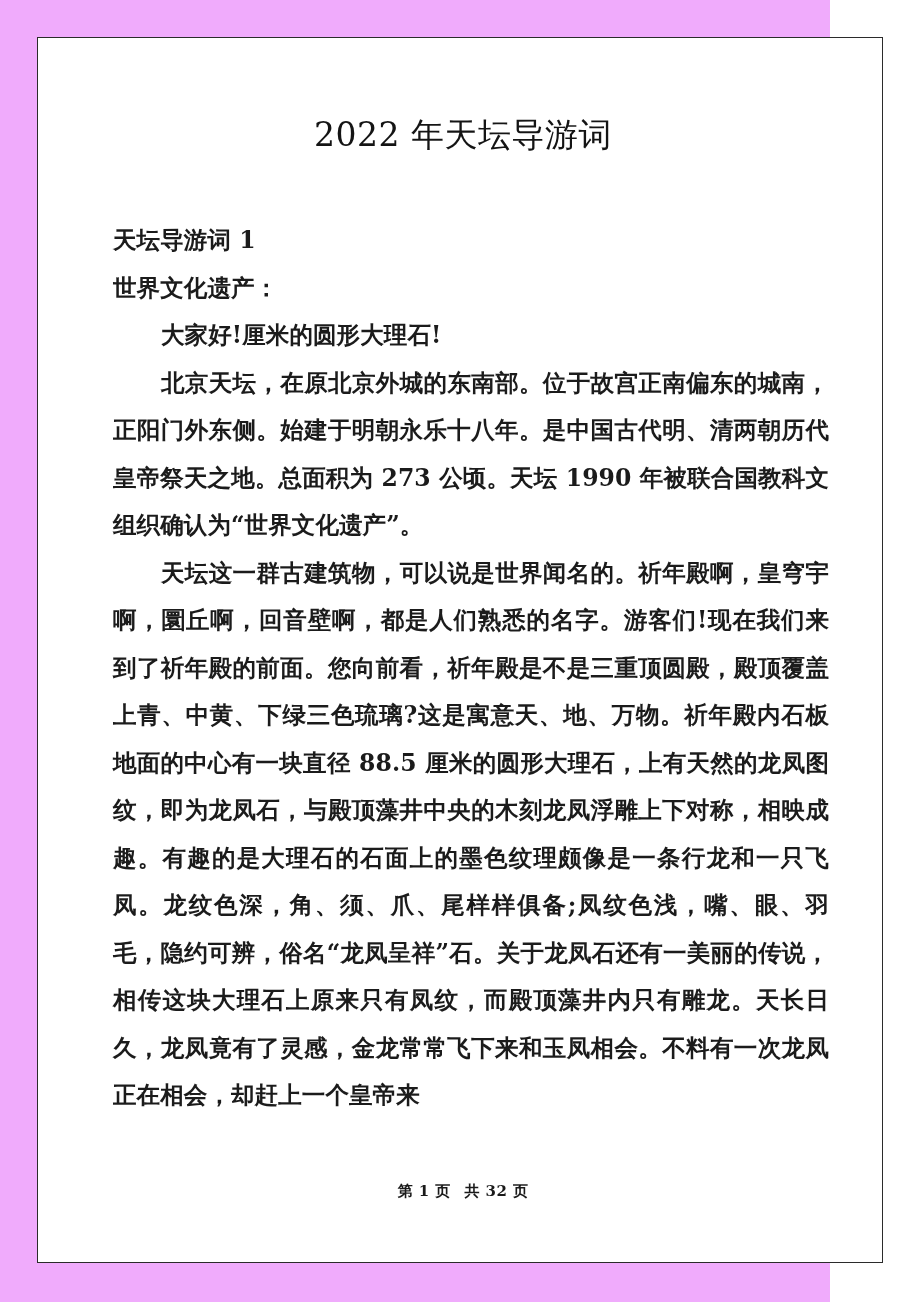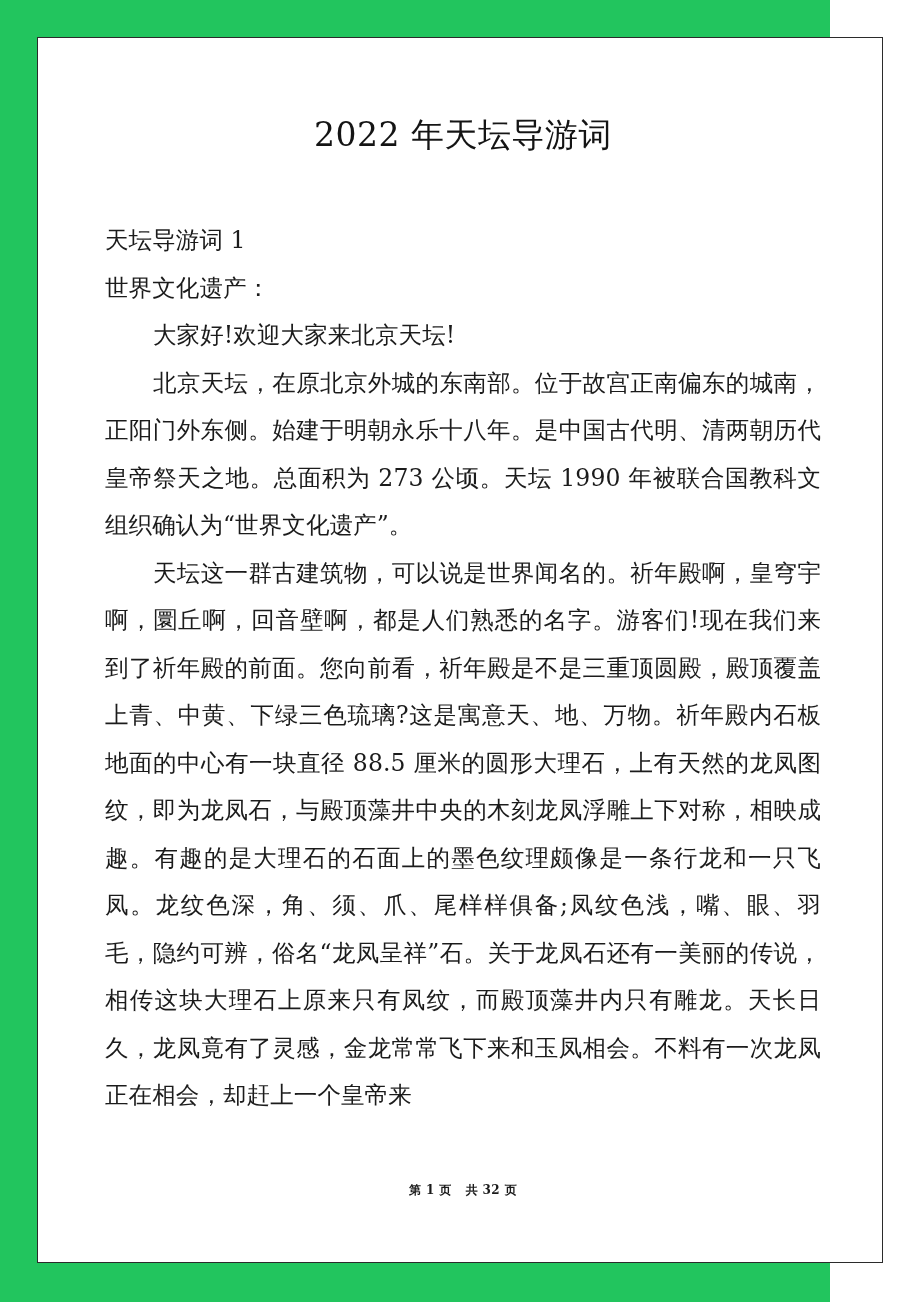--- a/index.html
+++ b/index.html
@@ -16,21 +16,21 @@
     overflow: hidden;
     position: relative;
   }
 
   #page {
     position: absolute;
     left: 0;
     top: 0;
     width: 830px;
     height: 1302px;
-    background: #22c55e;
+    background: #f0abfc;
   }
 
   
   #page-frame {
     position: absolute;
     left: 37px;
     top: 37px;
     width: 846px;
     height: 1226px;
     border: 1.4px solid #2b2b2b;
@@ -57,23 +57,24 @@
     font-size: 33px;
     font-weight: normal;
     letter-spacing: 0.5px;
     line-height: 1.2;
     color: #141414;
     font-family: "DejaVu Serif", "Liberation Serif", serif;
   }
 
   #body-text {
     position: absolute;
-    left: 0;
+    left: 8px;
     top: 180px;
     width: 716px;
+    font-weight: bold;
   }
 
   p.para {
     margin: 0 0 0 0;
     padding: 0;
     font-size: 23.5px;
     line-height: 47.5px;
     text-align: justify;
     text-justify: inter-character;
     color: #1b1b1b;
@@ -92,21 +93,21 @@
   p.tight {
     text-align: left;
   }
 
   .footer {
     position: absolute;
     left: 0;
     top: 1145px;
     width: 716px;
     text-align: center;
-    font-size: 12px;
+    font-size: 15px;
     font-weight: bold;
     color: #1a1a1a;
     letter-spacing: 0.4px;
     font-family: "DejaVu Serif", "Liberation Serif", serif;
   }
   .footer .fgap {
     display: inline-block;
     width: 14px;
   }
 </style>
@@ -120,21 +121,21 @@
   <div id="content">
 
     <h1 class="doc-title">2022 年天坛导游词</h1>
 
     <div id="body-text">
 
       <p class="para noindent tight">天坛导游词 1</p>
 
       <p class="para noindent tight">世界文化遗产：</p>
 
-      <p class="para indent tight">大家好!欢迎大家来北京天坛!</p>
+      <p class="para indent tight">大家好!厘米的圆形大理石!</p>
 
       <p class="para indent">北京天坛，在原北京外城的东南部。位于故宫正南偏东的城南，正阳门外东侧。始建于明朝永乐十八年。是中国古代明、清两朝历代皇帝祭天之地。总面积为 273 公顷。天坛 1990 年被联合国教科文组织确认为“世界文化遗产”。</p>
 
       <p class="para indent">天坛这一群古建筑物，可以说是世界闻名的。祈年殿啊，皇穹宇啊，圜丘啊，回音壁啊，都是人们熟悉的名字。游客们!现在我们来到了祈年殿的前面。您向前看，祈年殿是不是三重顶圆殿，殿顶覆盖上青、中黄、下绿三色琉璃?这是寓意天、地、万物。祈年殿内石板地面的中心有一块直径 88.5 厘米的圆形大理石，上有天然的龙凤图纹，即为龙凤石，与殿顶藻井中央的木刻龙凤浮雕上下对称，相映成趣。有趣的是大理石的石面上的墨色纹理颇像是一条行龙和一只飞凤。龙纹色深，角、须、爪、尾样样俱备;凤纹色浅，嘴、眼、羽毛，隐约可辨，俗名“龙凤呈祥”石。关于龙凤石还有一美丽的传说，相传这块大理石上原来只有凤纹，而殿顶藻井内只有雕龙。天长日久，龙凤竟有了灵感，金龙常常飞下来和玉凤相会。不料有一次龙凤正在相会，却赶上一个皇帝来</p>
 
     </div>
 
     <div class="footer">
       <span>第 1 页</span><span class="fgap"></span><span>共 32 页</span>
     </div>

